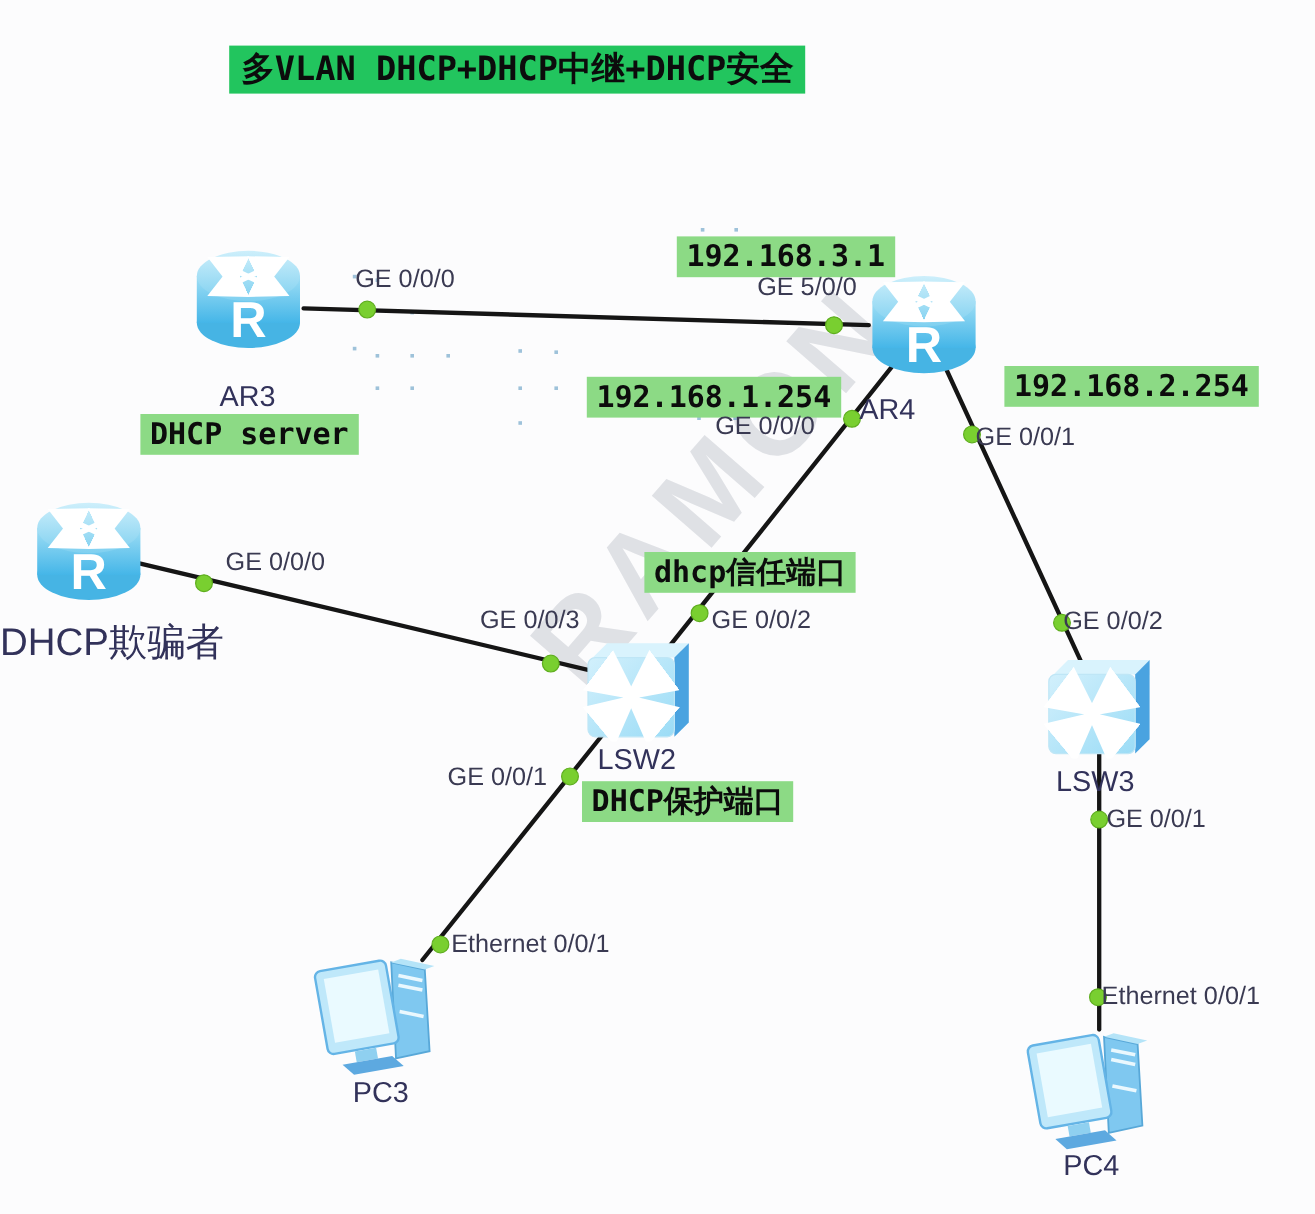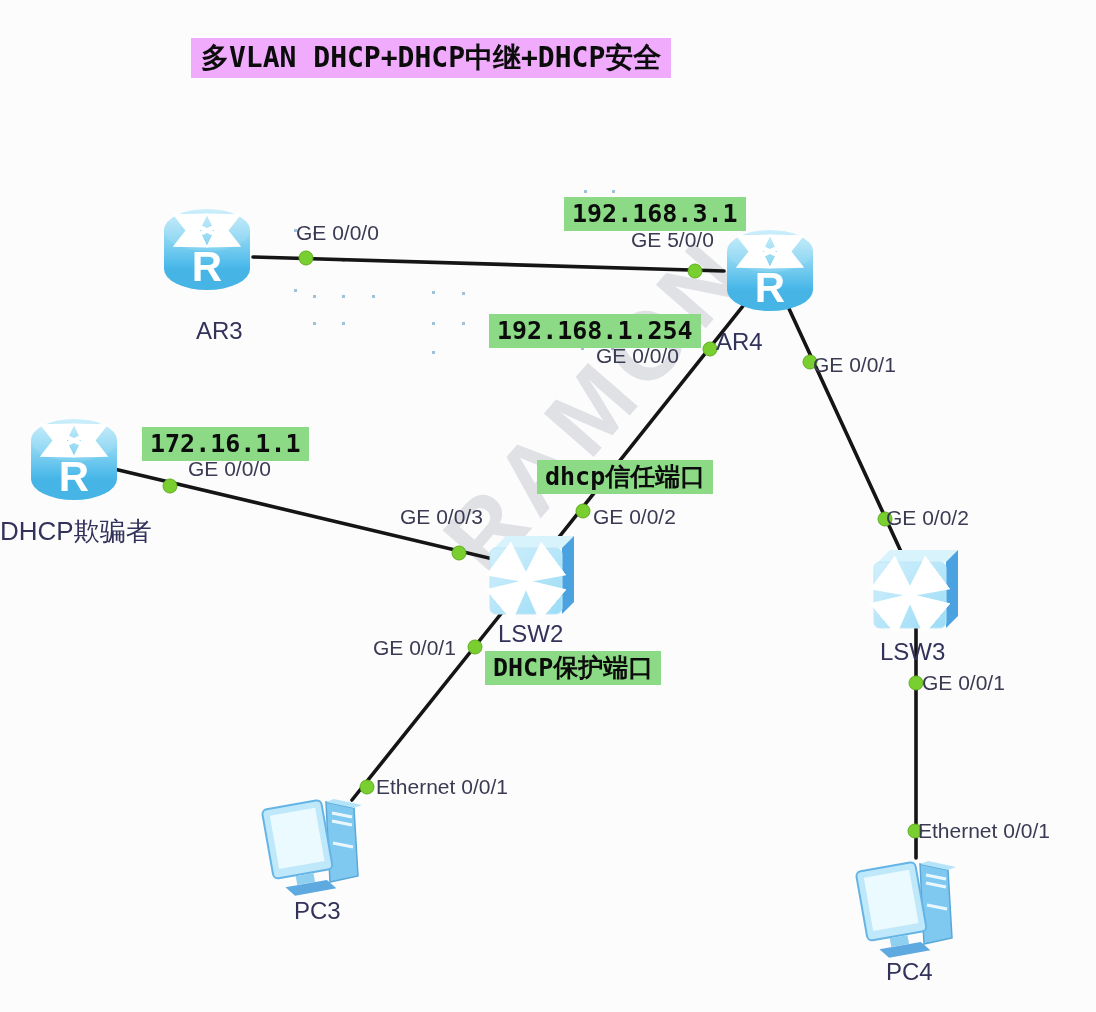--- a/index.html
+++ b/index.html
@@ -11,21 +11,21 @@
   .watermark span{transform:rotate(-49deg);font-size:96px;font-weight:bold;
     color:#b9bdc6;opacity:.42;letter-spacing:8px;white-space:nowrap;}
 
   .griddot{position:absolute;width:3px;height:3px;background:rgba(80,145,190,.55);z-index:1;}
 
   #wires{position:absolute;left:0;top:0;z-index:2;}
 
   .greenlab{position:absolute;background:#8cda85;color:#0c0c0c;
     font-family:"DejaVu Sans Mono","Liberation Mono",monospace;
     font-weight:bold;font-size:25px;line-height:1.2;padding:2px 8px;white-space:nowrap;z-index:3;}
-  .title{font-size:28px;padding:3px 10px;background:#f0abfc;}
+  .title{font-size:28px;padding:3px 10px;background:#22c55e;}
 
   .portlab{position:absolute;color:#3a3a52;font-size:21px;white-space:nowrap;z-index:3;}
   .devlab{position:absolute;color:#32325a;font-size:24px;white-space:nowrap;z-index:4;}
 
   .dev{position:absolute;z-index:4;}
   .dev svg{display:block;}
 </style>
 </head>
 <body>
 
@@ -207,38 +207,39 @@
         <rect x="15" y="23" width="46" height="54" fill="#eafaff"></rect>
         <rect x="30" y="87" width="18" height="9" fill="#8fd0f0"></rect>
         <polygon points="18,96 60,96 68,106 26,106" fill="#5da9e0"></polygon>
       </g>
     </svg>
   </div>
 
   <div class="greenlab title" style="left:191px;top:38px">多VLAN DHCP+DHCP中继+DHCP安全</div>
   <div class="greenlab" style="left:564px;top:197px">192.168.3.1</div>
   <div class="greenlab" style="left:489px;top:314px">192.168.1.254</div>
-  <div class="greenlab" style="left:142px;top:427px">172.16.1.1</div>
+  <div class="greenlab" style="left:837px;top:305px">192.168.2.254</div>
+  <div class="greenlab" style="left:117px;top:345px">DHCP server</div>
   <div class="greenlab" style="left:537px;top:460px">dhcp信任端口</div>
   <div class="greenlab" style="left:485px;top:651px">DHCP保护端口</div>
 
   <div class="portlab" style="left:296px;top:221px">GE 0/0/0</div>
   <div class="portlab" style="left:631px;top:228px">GE 5/0/0</div>
   <div class="portlab" style="left:596px;top:344px">GE 0/0/0</div>
   <div class="portlab" style="left:813px;top:353px">GE 0/0/1</div>
   <div class="portlab" style="left:188px;top:457px">GE 0/0/0</div>
   <div class="portlab" style="left:400px;top:505px">GE 0/0/3</div>
   <div class="portlab" style="left:593px;top:505px">GE 0/0/2</div>
   <div class="portlab" style="left:373px;top:636px">GE 0/0/1</div>
   <div class="portlab" style="left:886px;top:506px">GE 0/0/2</div>
   <div class="portlab" style="left:922px;top:671px">GE 0/0/1</div>
   <div class="portlab" style="left:376px;top:775px">Ethernet 0/0/1</div>
   <div class="portlab" style="left:918px;top:819px">Ethernet 0/0/1</div>
 
-  <div class="devlab" style="left:196px;top:317px">AR3</div>
+  <div class="devlab" style="left:183px;top:317px">AR3</div>
   <div class="devlab" style="left:716px;top:328px">AR4</div>
-  <div class="devlab" style="left:0px;top:514px;font-size:26px">DHCP欺骗者</div>
+  <div class="devlab" style="left:0px;top:514px;font-size:32px">DHCP欺骗者</div>
   <div class="devlab" style="left:498px;top:620px">LSW2</div>
   <div class="devlab" style="left:880px;top:638px">LSW3</div>
   <div class="devlab" style="left:294px;top:897px">PC3</div>
   <div class="devlab" style="left:886px;top:958px">PC4</div>
 
 </div>
 
 </body></html>

